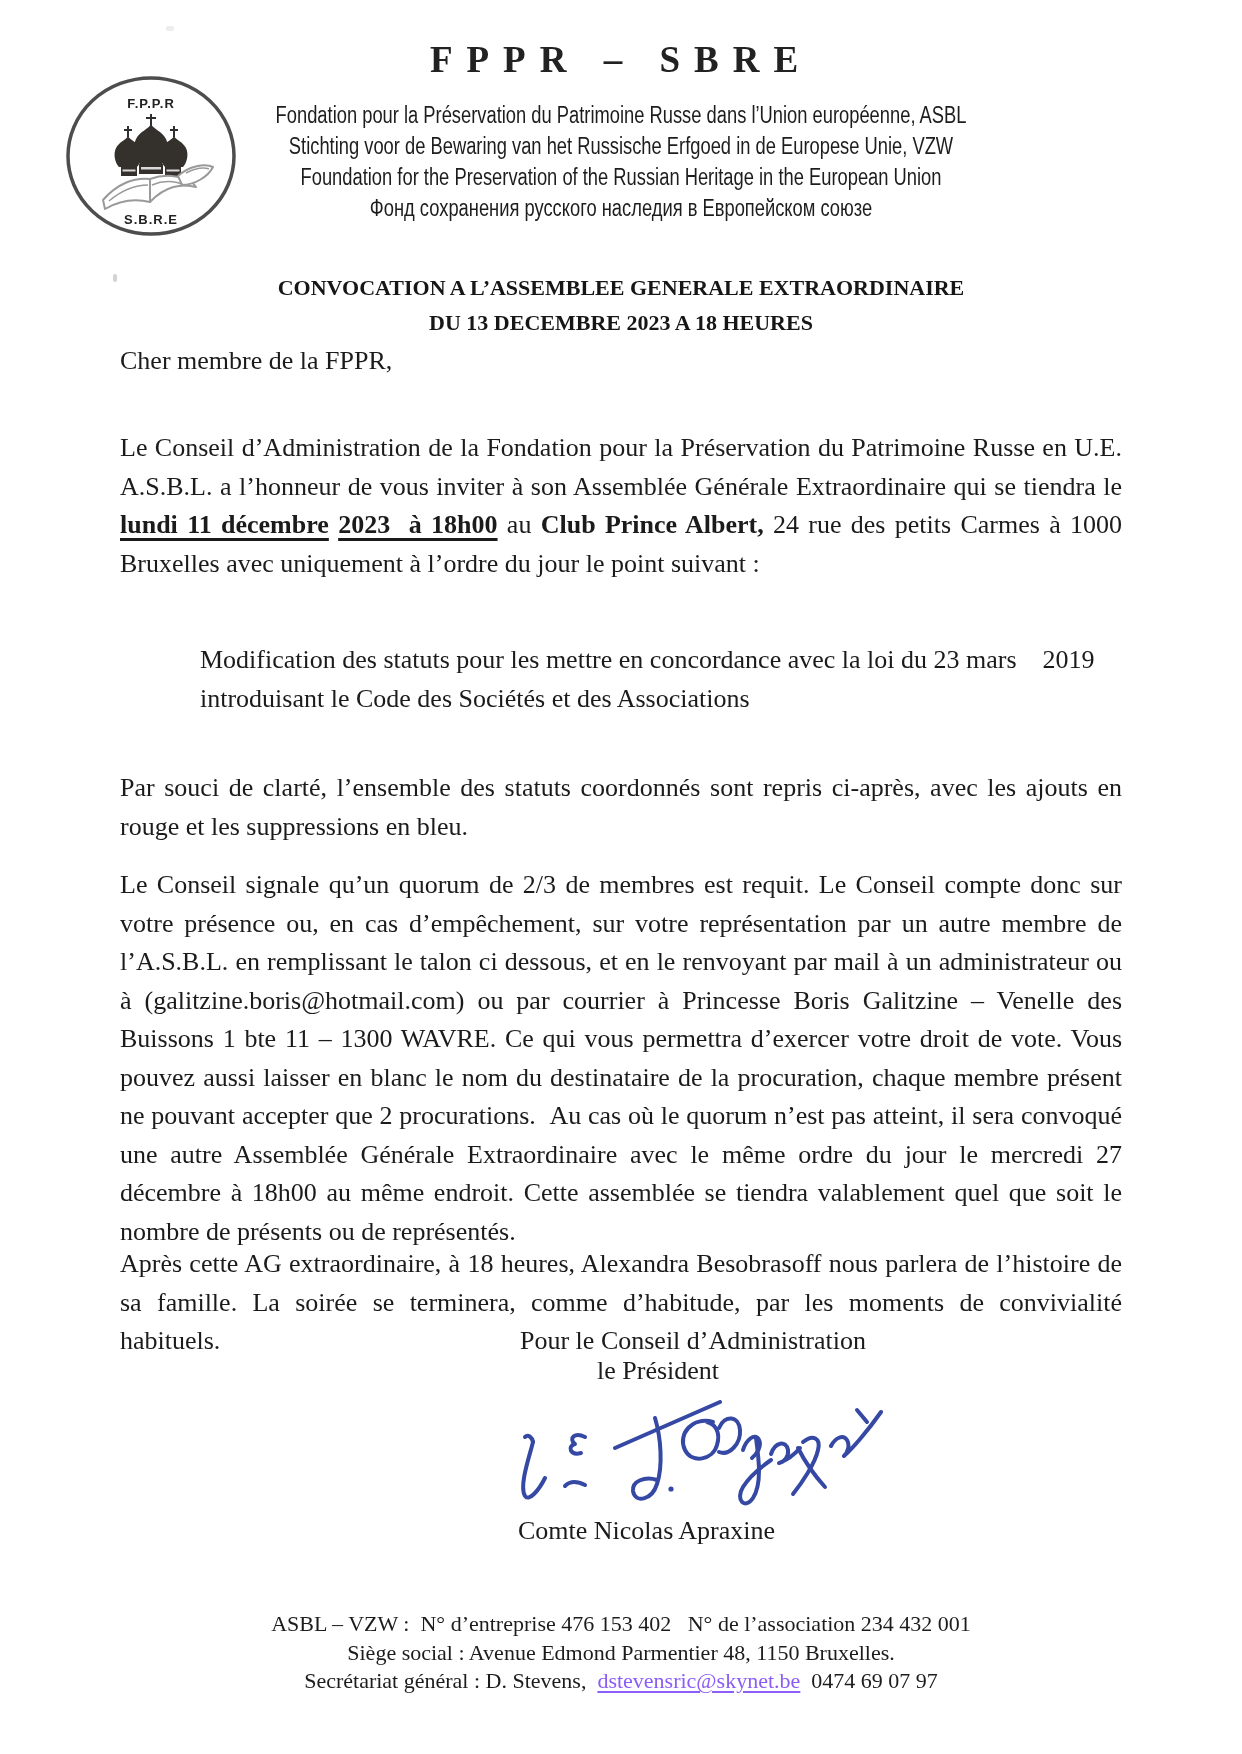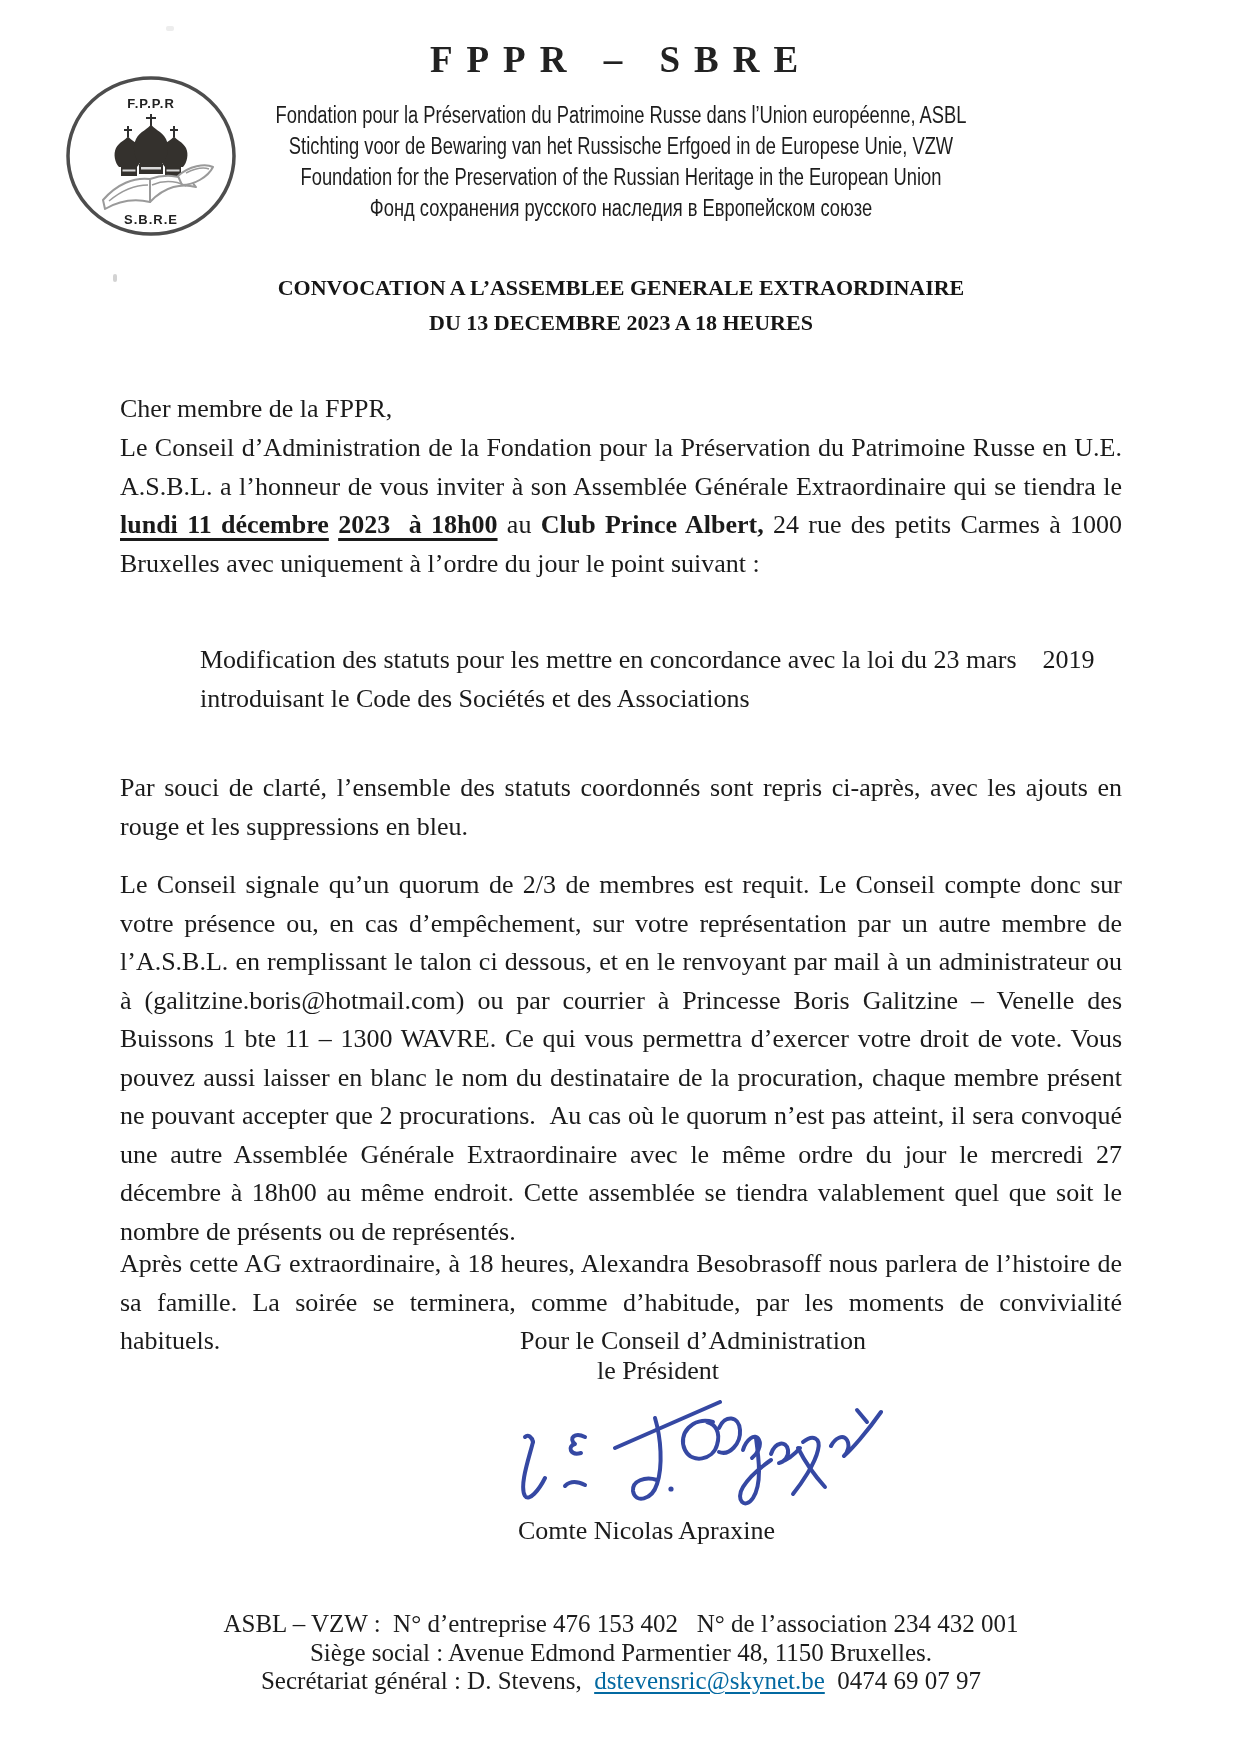--- a/index.html
+++ b/index.html
@@ -28,43 +28,43 @@
 
   
   .notice-title {
     position:absolute; top:270px; left:0; right:0; text-align:center;
     font-weight:bold; font-size:22px; line-height:35px; color:#161616;
   }
 
   
   .line  { font-size:26px; }
   .para  { font-size:26px; line-height:38.5px; text-align:justify; }
-  .salutation { position:absolute; left:120px; top:346px;margin-top:48px; }
+  .salutation { position:absolute; left:120px; top:346px; }
   .p1 { position:absolute; left:120px; width:1002px; top:403px; }
   .agenda { position:absolute; left:200px; top:641px; font-size:26px; line-height:38.5px; }
   .p2 { position:absolute; left:120px; width:1002px; top:743px; }
   .p3 { position:absolute; left:120px; width:1002px; top:840px; }
   .p4 { position:absolute; left:120px; width:1002px; top:1219px; }
 
   .bu { font-weight:bold; text-decoration:underline;
         text-decoration-thickness:2.5px; text-underline-offset:5px; }
   .b  { font-weight:bold; }
 
   
   .closing1 { position:absolute; left:520px; top:1326px; }
   .closing2 { position:absolute; left:597px; top:1356px; }
   .sig { position:absolute; left:505px; top:1390px; }
   .name { position:absolute; left:518px; top:1516px; }
 
   
   .footer {
     position:absolute; left:0; right:0; top:1610px; text-align:center;
-    font-size:25px; line-height:28.5px; color:#1c1c1c;
+    font-size:22px; line-height:28.5px; color:#1c1c1c;
   }
-  .email { color:#0369a1; text-decoration:underline; text-underline-offset:3px; cursor:pointer; }
+  .email { color:#8b5cf6; text-decoration:underline; text-underline-offset:3px; cursor:pointer; }
 
   
   .speck1 { position:absolute; left:113px; top:274px; width:4px; height:8px;
             background:#c8c8c8; border-radius:2px; opacity:.8; }
   .speck2 { position:absolute; left:166px; top:26px; width:8px; height:5px;
             background:#ededed; border-radius:2px; }
 </style>
 </head>
 <body>
 

